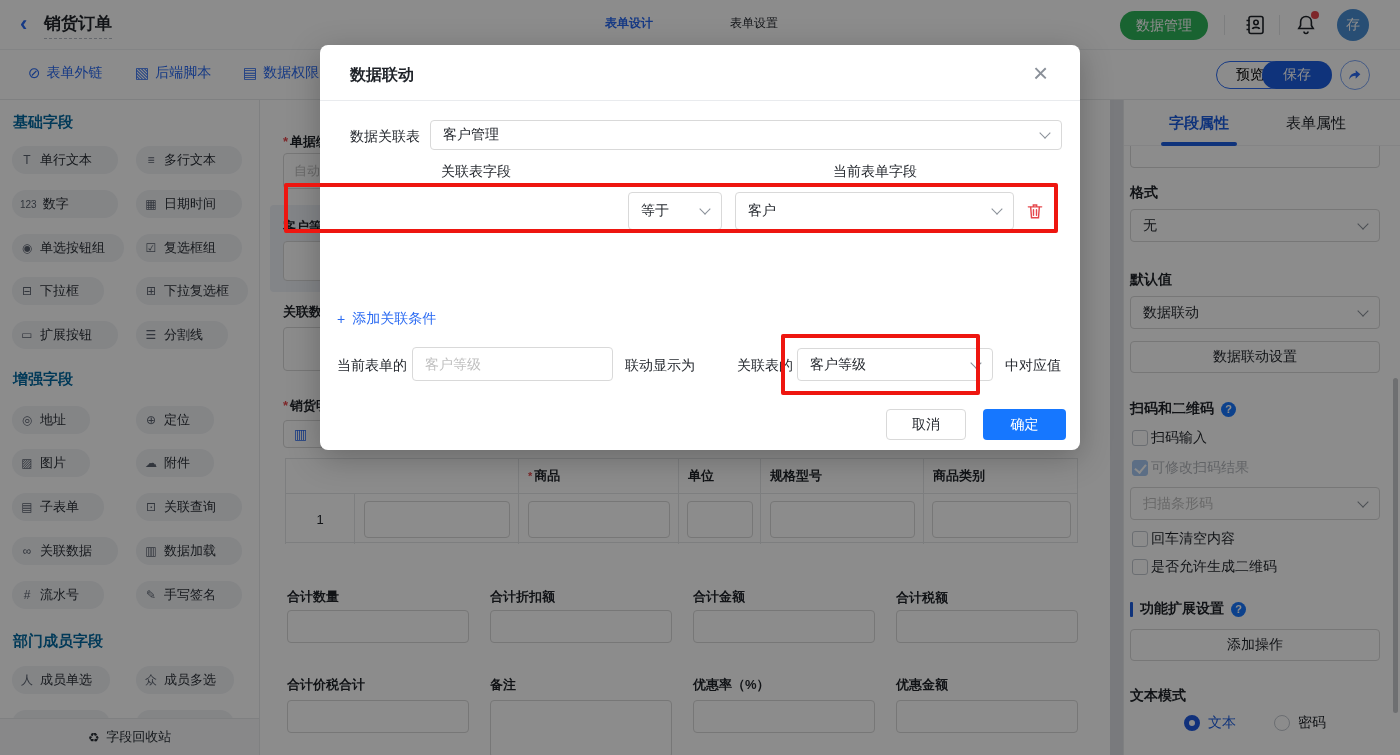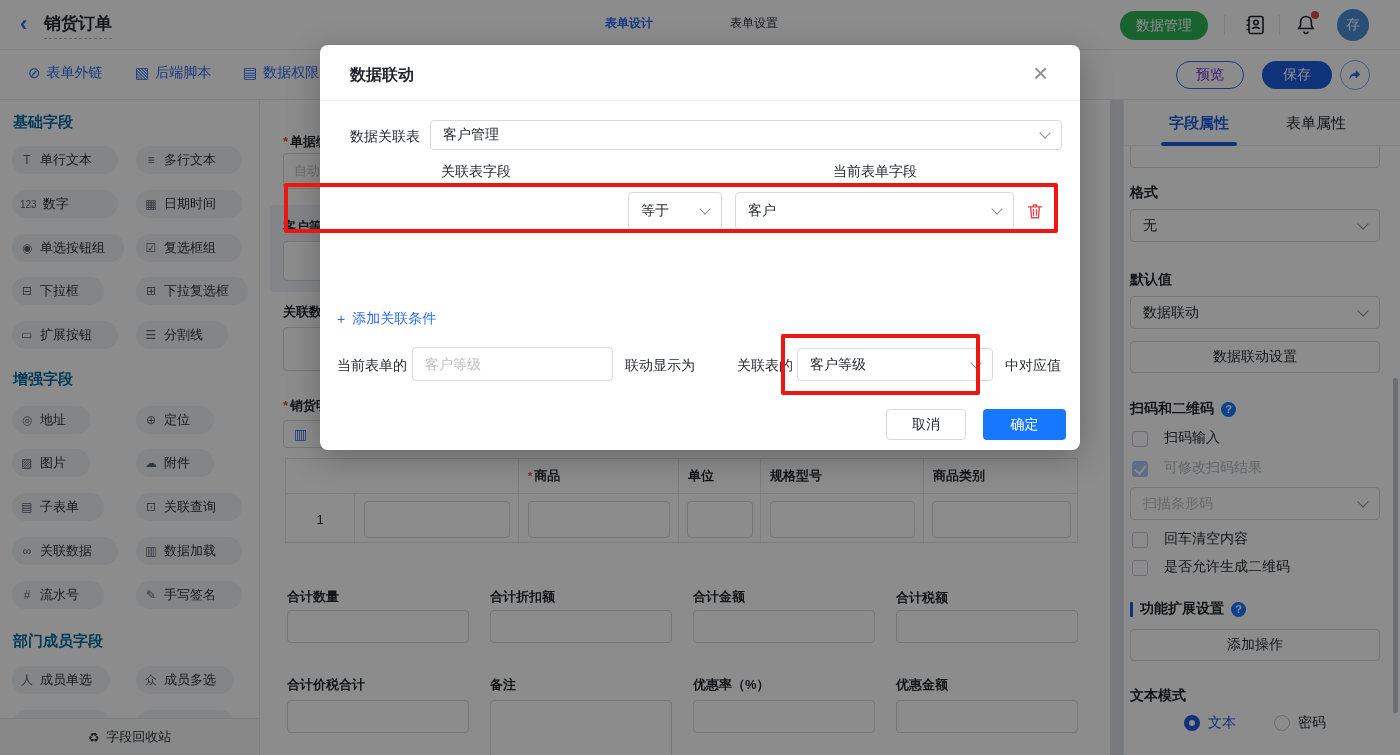--- a/index.html
+++ b/index.html
@@ -45,21 +45,21 @@
   
   #panel { left:1123px; top:100px; width:277px; height:655px; background:#fff; border-left:1px solid #e8eaec; z-index:2; }
   .ptab { font-size:15px; cursor:pointer; }
   .plabel { font-size:14px; font-weight:700; color:#1f2329; }
   .pselect { position:absolute; left:6px; width:250px; height:33px; border:1px solid #d9d9d9; border-radius:4px; background:#fff; font-size:14px; display:flex; align-items:center; padding:0 12px; cursor:pointer; }
   .pbtn { position:absolute; left:6px; width:250px; height:32px; border:1px solid #d9d9d9; border-radius:4px; background:#fff; font-size:14px; display:flex; align-items:center; justify-content:center; cursor:pointer; }
   .chev { width:8px; height:8px; border-right:1.5px solid #8a9099; border-bottom:1.5px solid #8a9099; transform:rotate(45deg); position:absolute; right:12px; top:50%; margin-top:-6px; }
   .cb { width:16px; height:16px; border:1.5px solid #c3c8cf; border-radius:3px; background:#fff; flex:none; position:relative; }
   .cb.checked { background:#a8c9f2; border-color:#a8c9f2; }
   .cb.checked::after { content:""; position:absolute; left:4px; top:1px; width:5px; height:9px; border-right:2px solid #fff; border-bottom:2px solid #fff; transform:rotate(40deg); }
-  .cbrow { position:absolute; left:8px; display:flex; align-items:flex-end; gap:16px; font-size:14px; color:#1f2329; cursor:pointer; }
+  .cbrow { position:absolute; left:8px; display:flex; align-items:center; gap:3px; font-size:14px; color:#1f2329; cursor:pointer; }
   .qmark { width:15px; height:15px; border-radius:50%; background:#1677ff; color:#fff; font-size:11px; font-weight:700; display:inline-flex; align-items:center; justify-content:center; }
   .radio { width:16px; height:16px; border-radius:50%; border:1.5px solid #c3c8cf; background:#fff; flex:none; }
   .radio.sel { border:5px solid #1f5ae0; }
   .scrollthumb { position:absolute; width:5px; border-radius:3px; background:#c9cbce; }
 
   
   #overlay { left:0; top:0; width:1400px; height:755px; background:rgba(0,0,0,0.45); z-index:10; }
   #modal { left:320px; top:45px; width:760px; height:405px; background:#fff; border-radius:8px; box-shadow:0 8px 32px rgba(0,0,0,0.25); z-index:11; }
   .m-sel { position:absolute; border:1px solid #d9d9d9; border-radius:4px; background:#fff; font-size:14px; display:flex; align-items:center; padding:0 12px; cursor:pointer; }
   .m-label { position:absolute; font-size:14px; color:#1f2329; white-space:nowrap; }
@@ -109,21 +109,21 @@
         <span>表单外链</span>
       </div>
     <div class="abs tool-link" style="left:135px;top:14px;">
         <span class="ic">▧</span>
         <span>后端脚本</span>
       </div>
     <div class="abs tool-link" style="left:243px;top:14px;">
         <span class="ic">▤</span>
         <span>数据权限</span>
       </div>
-    <div class="abs pill-btn" style="left:1176px;top:61px;width:68px;height:28px;border:1px solid #2a6af2;color:#6d28d9;background:#fff;top:11px;">
+    <div class="abs pill-btn" style="left:1216px;top:61px;width:68px;height:28px;border:1px solid #2a6af2;color:#000000;background:#fff;top:11px;">
         <span>预览</span>
       </div>
     <div class="abs pill-btn" style="left:1262px;top:11px;width:70px;height:28px;background:#1d5ee0;color:#fff;">
         <span>保存</span>
       </div>
     <div class="abs" style="left:1340px;top:10px;width:30px;height:30px;border-radius:50%;border:1px solid #7ea6f5;display:flex;align-items:center;justify-content:center;cursor:pointer;">
       <svg width="16" height="16" viewBox="0 0 24 24">
           <path d="M13 5l7 6-7 6.5v-4.2c-5 0-8.2 2-9.6 6 .2-7 4.2-10.3 9.6-10.3V5z" fill="#2a6af2"></path>
         </svg>
     </div>

